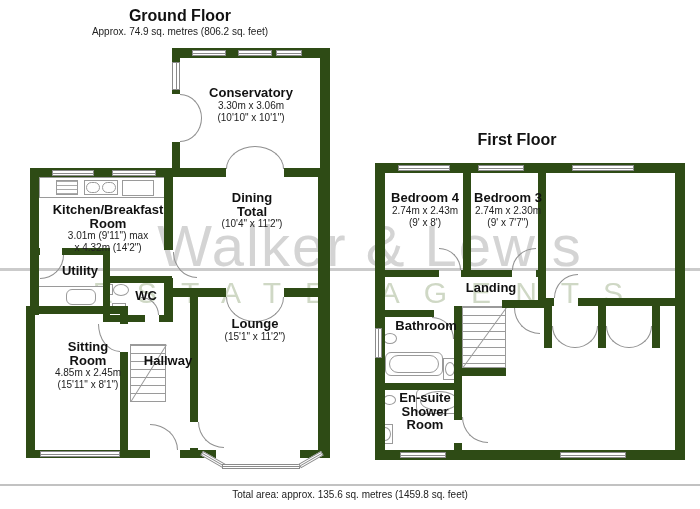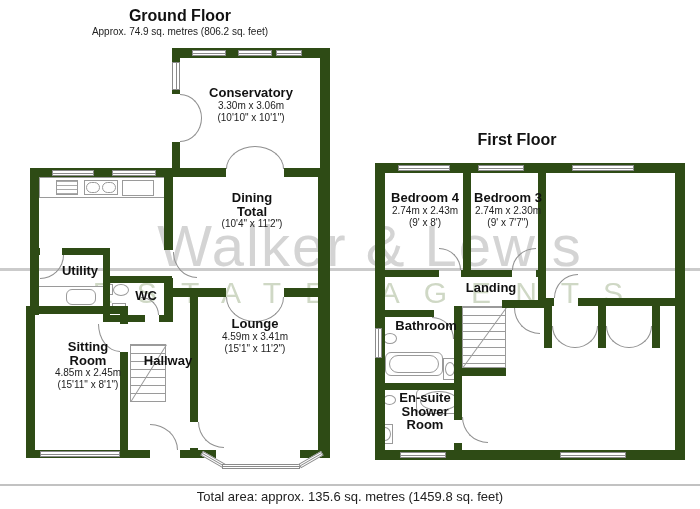--- a/index.html
+++ b/index.html
@@ -29,21 +29,21 @@
   .nm2{max-width:70px;margin:0 auto;}
   .nm3{max-width:78px;margin:0 auto;}
   .floor-title{position:absolute;z-index:10;text-align:center;font-weight:bold;font-size:16px;color:#111;}
   .floor-sub{position:absolute;z-index:10;text-align:center;font-size:10px;color:#222;}
   .wm1{position:absolute;z-index:4;text-align:center;white-space:nowrap;font-size:58px;font-weight:400;
        letter-spacing:2px;color:var(--wm1,#d4d4d4);}
   .wmline{position:absolute;z-index:4;background:#cbcbcb;}
   .wm2{position:absolute;z-index:4;text-align:center;white-space:nowrap;font-size:30px;font-weight:400;
        letter-spacing:24px;color:var(--wm2,#cfd8c5);}
   .footline{position:absolute;background:#c2c2c2;z-index:1;}
-  .footer{position:absolute;z-index:10;width:700px;text-align:center;font-size:13px;color:#222;}
+  .footer{position:absolute;z-index:10;width:700px;text-align:center;font-size:10px;color:#222;}
 </style>
 </head>
 <body>
 
 <div id="canvas">
 
   <div class="wm1" style="left:60px;top:212px;width:620px;">Walker &amp; Lewis</div>
   <div class="wmline" style="left:0;top:268px;width:700px;height:3px;"></div>
   <div class="wm2" style="left:70px;top:276px;width:600px;">ESTATE AGENTS</div>
 
@@ -191,41 +191,45 @@
     <div class="fix oval" style="left:383px;top:395px;width:13px;height:10px;"></div>
     <div class="fix" style="left:377px;top:424px;width:16px;height:20px;"></div>
     <div class="fix oval" style="left:379px;top:427px;width:12px;height:14px;"></div>
   </div>
 
   <div class="room-label" style="left:191px;top:86px;width:120px;">
     <div class="rname">Conservatory</div>
     <div class="rdim">3.30m x 3.06m</div>
     <div class="rdim">(10'10" x 10'1")</div>
   </div>
+  <div class="room-label" style="left:48px;top:203px;width:120px;">
+    <div class="rname">Kitchen/Breakfast Room</div>
+    <div class="rdim">3.01m (9'11") max</div>
+    <div class="rdim">x 4.32m (14'2")</div>
+  </div>
   <div class="room-label" style="left:192px;top:191px;width:120px;">
     <div class="rname nm2">Dining Total</div>
     <div class="rdim">(10'4" x 11'2")</div>
   </div>
   <div class="room-label" style="left:50px;top:264px;width:60px;">
     <div class="rname">Utility</div>
   </div>
   <div class="room-label" style="left:131px;top:289px;width:30px;">
     <div class="rname">WC</div>
   </div>
   <div class="room-label" style="left:38px;top:340px;width:100px;">
     <div class="rname nm2">Sitting Room</div>
     <div class="rdim">4.85m x 2.45m</div>
     <div class="rdim">(15'11" x 8'1")</div>
   </div>
   <div class="room-label" style="left:136px;top:354px;width:64px;">
     <div class="rname">Hallway</div>
   </div>
   <div class="room-label" style="left:195px;top:317px;width:120px;">
     <div class="rname">Lounge</div>
-    <div class="rdim">4.59m x 3.41m</div>
     <div class="rdim">(15'1" x 11'2")</div>
   </div>
   <div class="room-label" style="left:375px;top:191px;width:100px;">
     <div class="rname">Bedroom 4</div>
     <div class="rdim">2.74m x 2.43m</div>
     <div class="rdim">(9' x 8')</div>
   </div>
   <div class="room-label" style="left:458px;top:191px;width:100px;">
     <div class="rname">Bedroom 3</div>
     <div class="rdim">2.74m x 2.30m</div>

